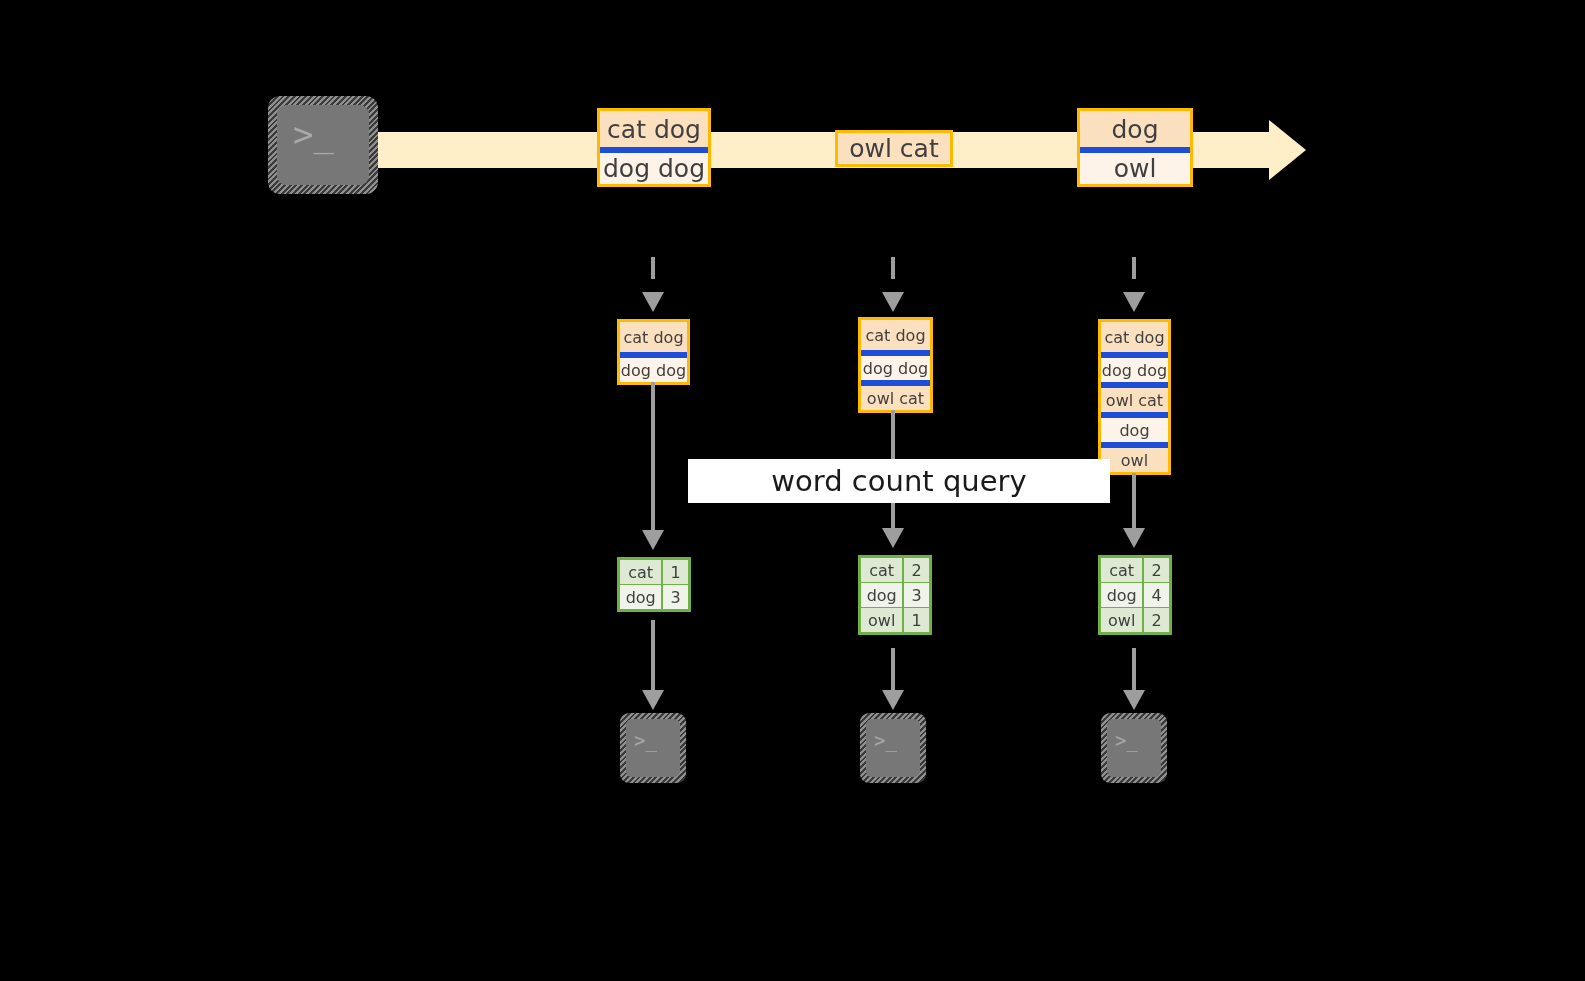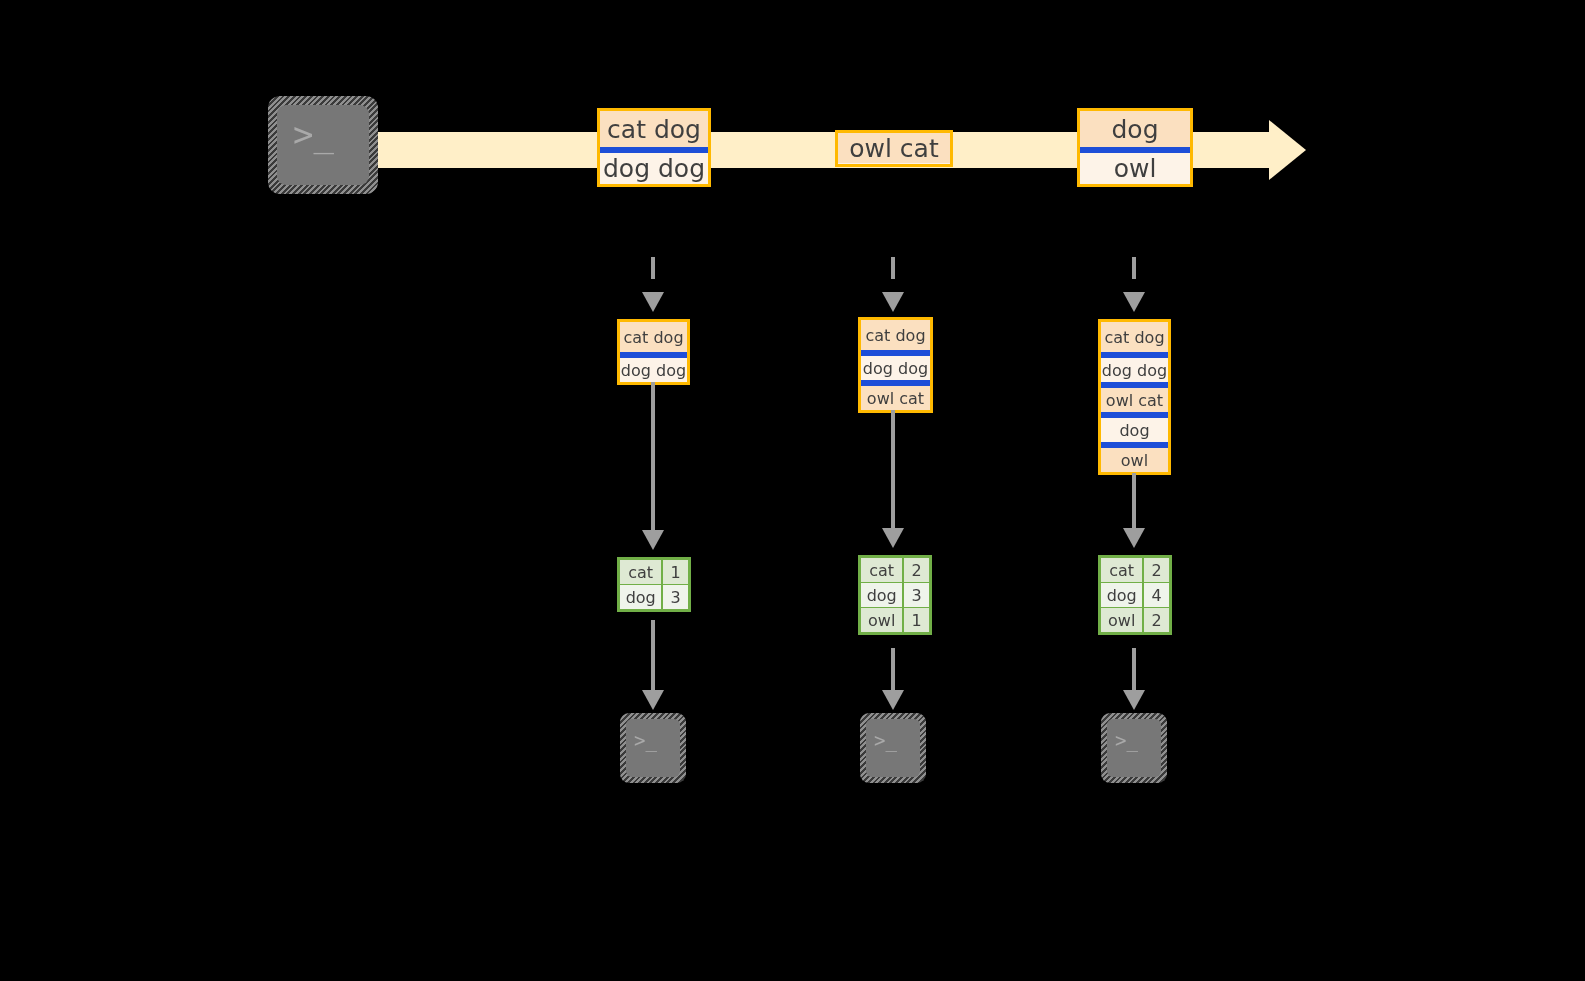--- a/index.html
+++ b/index.html
@@ -276,14 +276,15 @@
 
   <div class="vline" style="left:1132px;top:648px;height:45px;"></div>
   <div class="vhead" style="left:1123px;top:690px;"></div>
 
   <div class="terminal small" style="left:1101px;top:713px;">
     <div class="screen">
       <span class="prompt">&gt;_</span>
     </div>
   </div>
 
+  <div id="qlabel">word count query</div>
 
 </div>
 
 </body></html>

